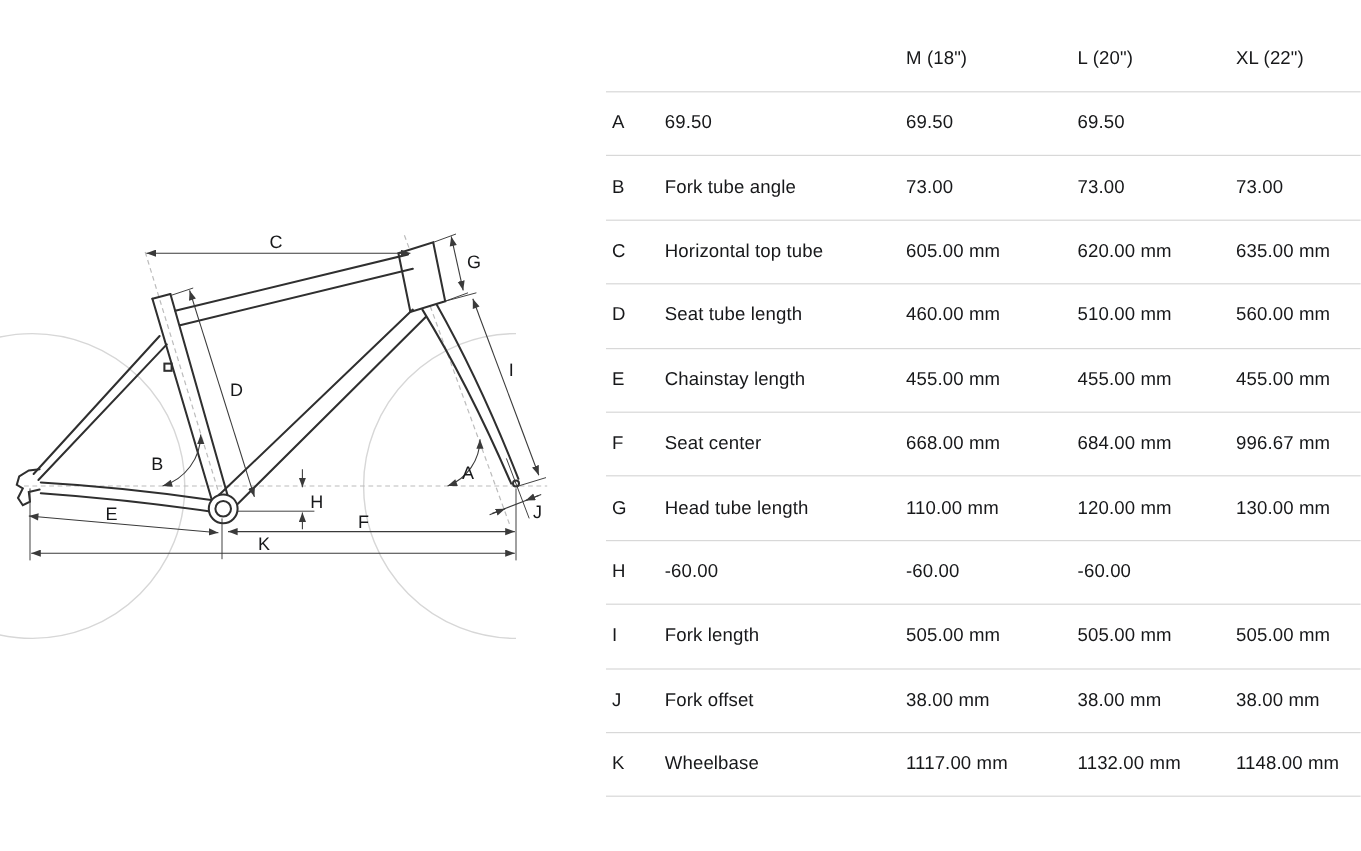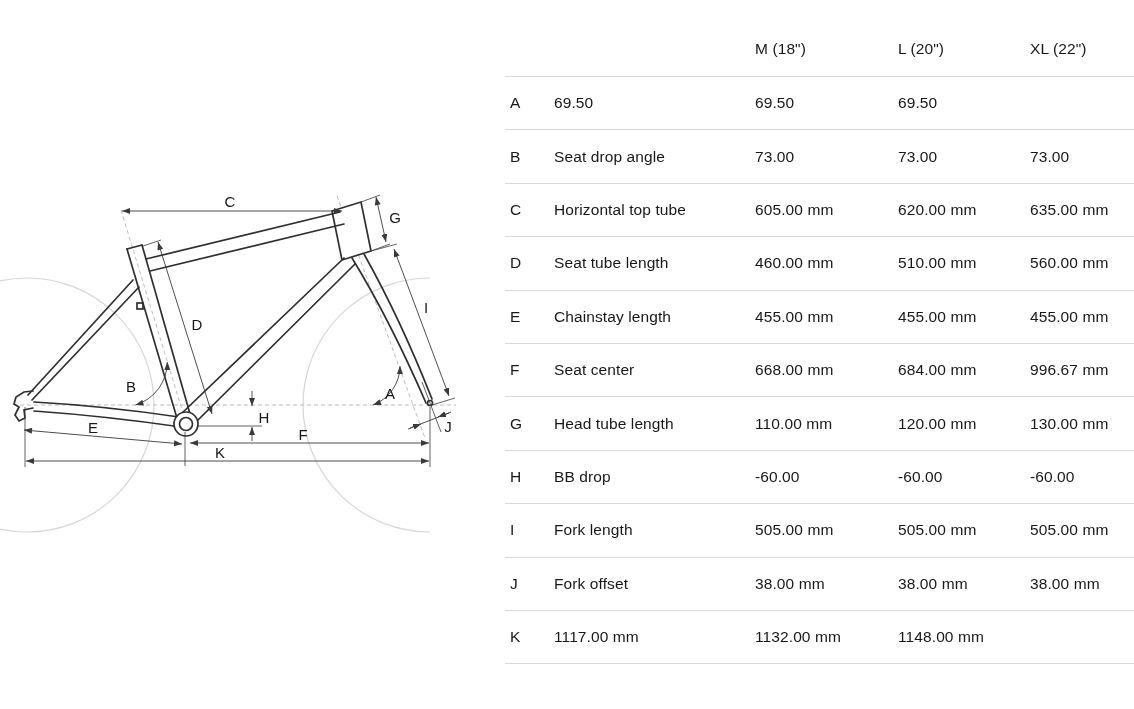--- a/index.html
+++ b/index.html
@@ -132,21 +132,21 @@
     </div>
 
     <div class="tr">
       <div class="td">A</div>
       <div class="td">69.50</div>
       <div class="td">69.50</div>
       <div class="td">69.50</div>
     </div>
     <div class="tr">
       <div class="td">B</div>
-      <div class="td">Seat drop angle</div>
+      <div class="td">Fork tube angle</div>
       <div class="td">73.00</div>
       <div class="td">73.00</div>
       <div class="td">73.00</div>
     </div>
     <div class="tr">
       <div class="td">C</div>
       <div class="td">Horizontal top tube</div>
       <div class="td">605.00 mm</div>
       <div class="td">620.00 mm</div>
       <div class="td">635.00 mm</div>
@@ -174,40 +174,40 @@
     </div>
     <div class="tr">
       <div class="td">G</div>
       <div class="td">Head tube length</div>
       <div class="td">110.00 mm</div>
       <div class="td">120.00 mm</div>
       <div class="td">130.00 mm</div>
     </div>
     <div class="tr">
       <div class="td">H</div>
-      <div class="td">BB drop</div>
       <div class="td">-60.00</div>
       <div class="td">-60.00</div>
       <div class="td">-60.00</div>
     </div>
     <div class="tr">
       <div class="td">I</div>
       <div class="td">Fork length</div>
       <div class="td">505.00 mm</div>
       <div class="td">505.00 mm</div>
       <div class="td">505.00 mm</div>
     </div>
     <div class="tr">
       <div class="td">J</div>
       <div class="td">Fork offset</div>
       <div class="td">38.00 mm</div>
       <div class="td">38.00 mm</div>
       <div class="td">38.00 mm</div>
     </div>
     <div class="tr">
       <div class="td">K</div>
+      <div class="td">Wheelbase</div>
       <div class="td">1117.00 mm</div>
       <div class="td">1132.00 mm</div>
       <div class="td">1148.00 mm</div>
     </div>
   </div>
 
 </div>
 
 </body></html>

